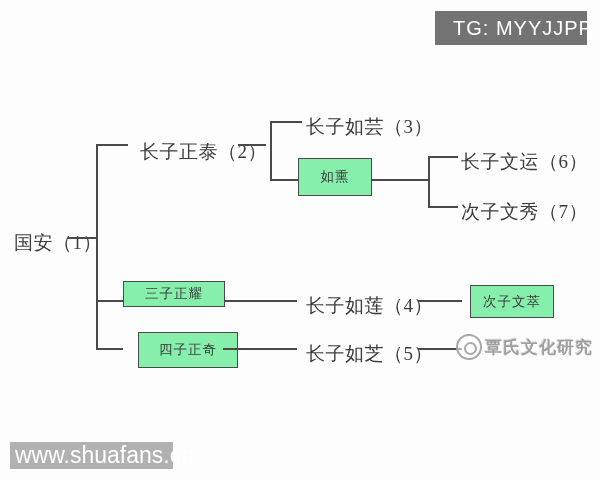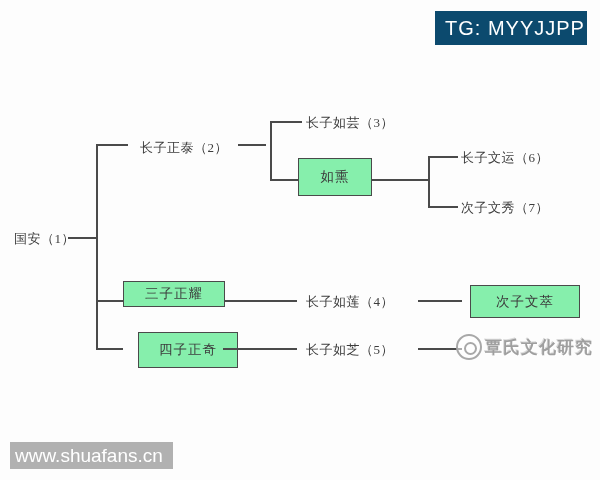--- a/index.html
+++ b/index.html
@@ -10,58 +10,58 @@
     overflow:hidden;
     font-family:"Liberation Serif","DejaVu Serif",serif;
     color:#3c3c3c;
   }
   
   .hline{position:absolute;height:2px;background:#4a4a4a;}
   .vline{position:absolute;width:2px;background:#4a4a4a;}
   
   .node-text{
     position:absolute;
-    font-size:13px;
+    font-size:19px;
     letter-spacing:.5px;
     white-space:nowrap;
     color:#3c3c3c;
   }
   
   .node-box{
     position:absolute;
     border:1.5px solid #4a4a4a;
     background:#86efac;
     display:flex;align-items:center;justify-content:center;
     font-size:13.5px;
     letter-spacing:1px;
     color:#3c3c3c;
     box-sizing:border-box;
     white-space:nowrap;
   }
   
   .tg-badge{
     position:absolute;
     left:435px;top:11px;width:152px;height:34px;
-    background:#0c4a6e;
+    background:#737373;
     color:#ffffff;
     font-family:"Liberation Sans","DejaVu Sans",sans-serif;
     font-size:20px;
     letter-spacing:1px;
     display:flex;align-items:center;
-    padding-left:10px;
+    padding-left:18px;
     box-sizing:border-box;
     white-space:nowrap;
   }
   .site-badge{
     position:absolute;
     left:10px;top:442px;width:163px;height:27px;
     background:#b1b1b1;
     color:#ffffff;
     font-family:"Liberation Sans","DejaVu Sans",sans-serif;
-    font-size:19px;
+    font-size:23px;
     display:flex;align-items:center;
     padding-left:5px;
     box-sizing:border-box;
     white-space:nowrap;
   }
   
   .watermark{
     position:absolute;
     left:456px;top:334px;
     display:flex;align-items:center;
@@ -125,21 +125,21 @@
   <div class="node-text" style="left:461px;top:149px;">长子文运（6）</div>
 
   <div class="hline" style="left:428px;top:206px;width:30px;"></div>
   <div class="node-text" style="left:461px;top:199px;">次子文秀（7）</div>
 
   <div class="hline" style="left:96px;top:300px;width:27px;"></div>
   <div class="node-box" style="left:123px;top:281px;width:102px;height:26px;">三子正耀</div>
   <div class="hline" style="left:225px;top:300px;width:72px;"></div>
   <div class="node-text" style="left:306px;top:293px;">长子如莲（4）</div>
   <div class="hline" style="left:418px;top:300px;width:44px;"></div>
-  <div class="node-box" style="left:470px;top:285px;width:110px;height:33px;">次子文萃</div>
+  <div class="node-box" style="left:470px;top:285px;width:84px;height:33px;">次子文萃</div>
 
   <div class="hline" style="left:96px;top:348px;width:27px;"></div>
   <div class="node-box" style="left:138px;top:332px;width:100px;height:36px;">四子正奇</div>
   <div class="hline" style="left:223px;top:348px;width:74px;"></div>
   <div class="node-text" style="left:306px;top:341px;">长子如芝（5）</div>
   <div class="hline" style="left:418px;top:348px;width:44px;"></div>
 
   <div class="watermark">
     <span class="wm-logo"></span>
     <span class="wm-text">覃氏文化研究</span>

